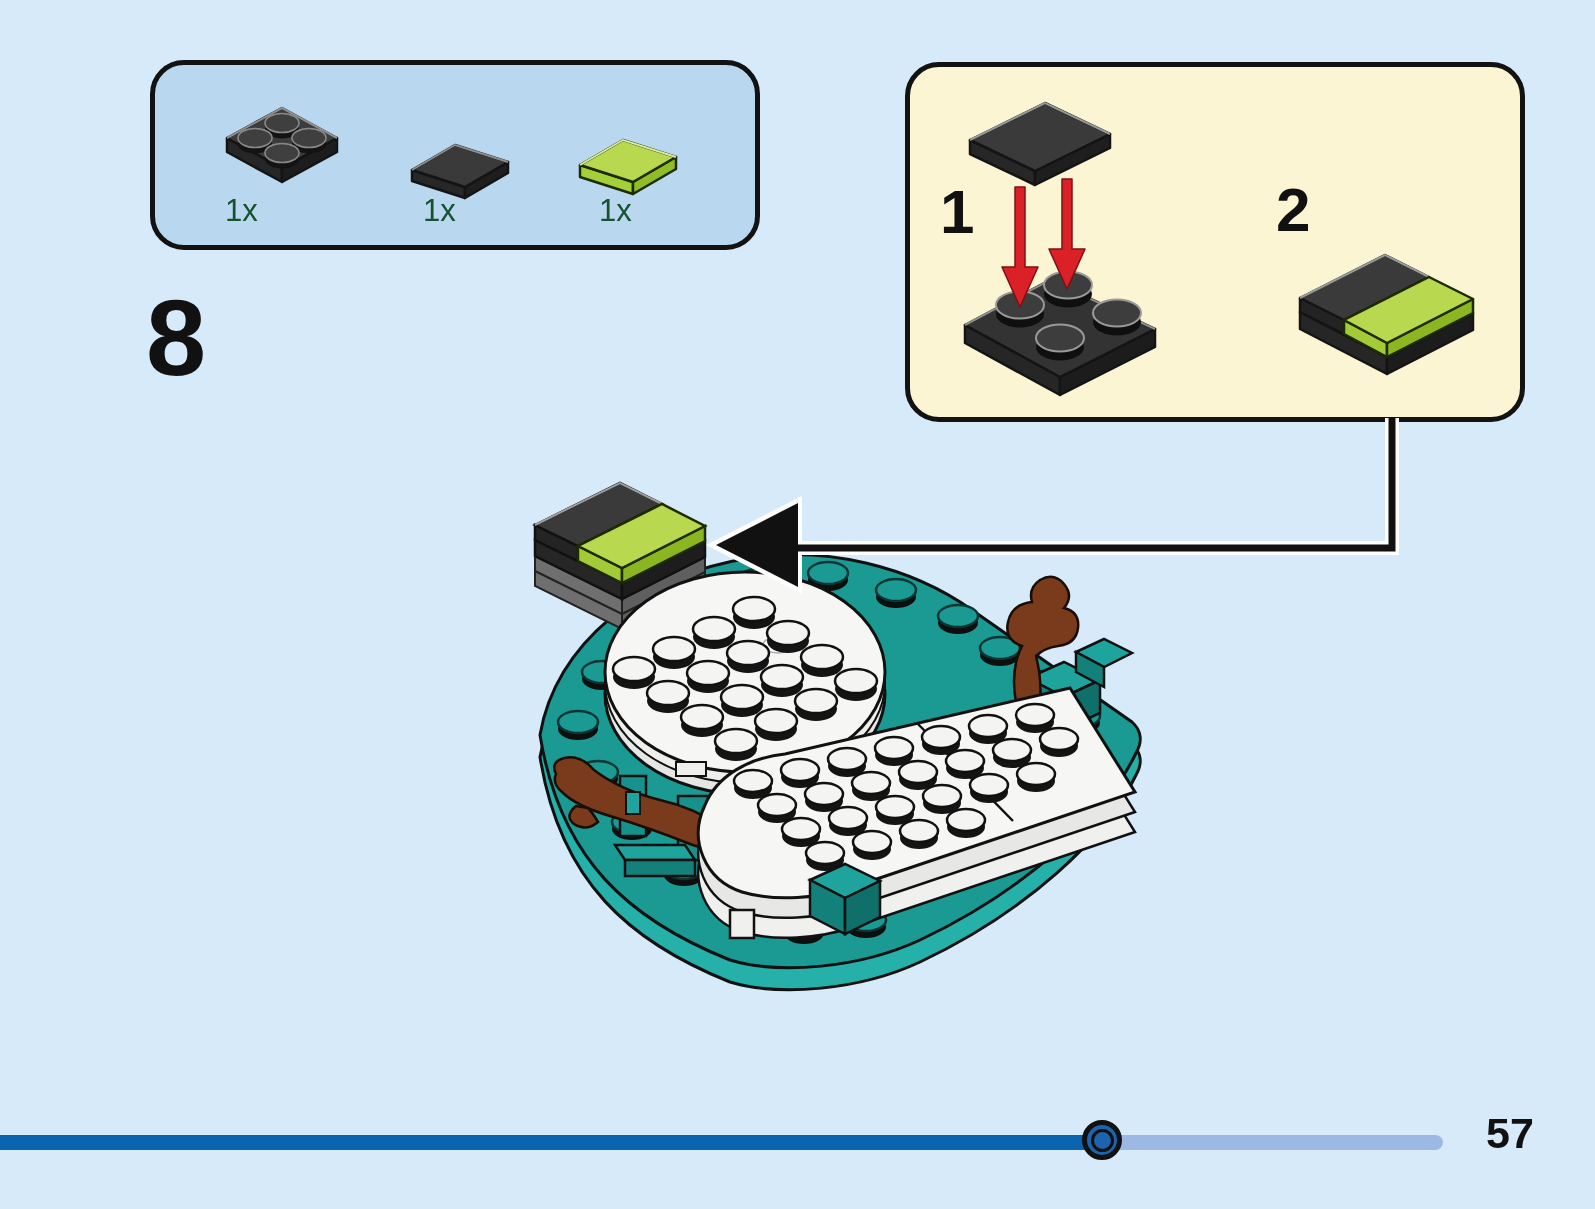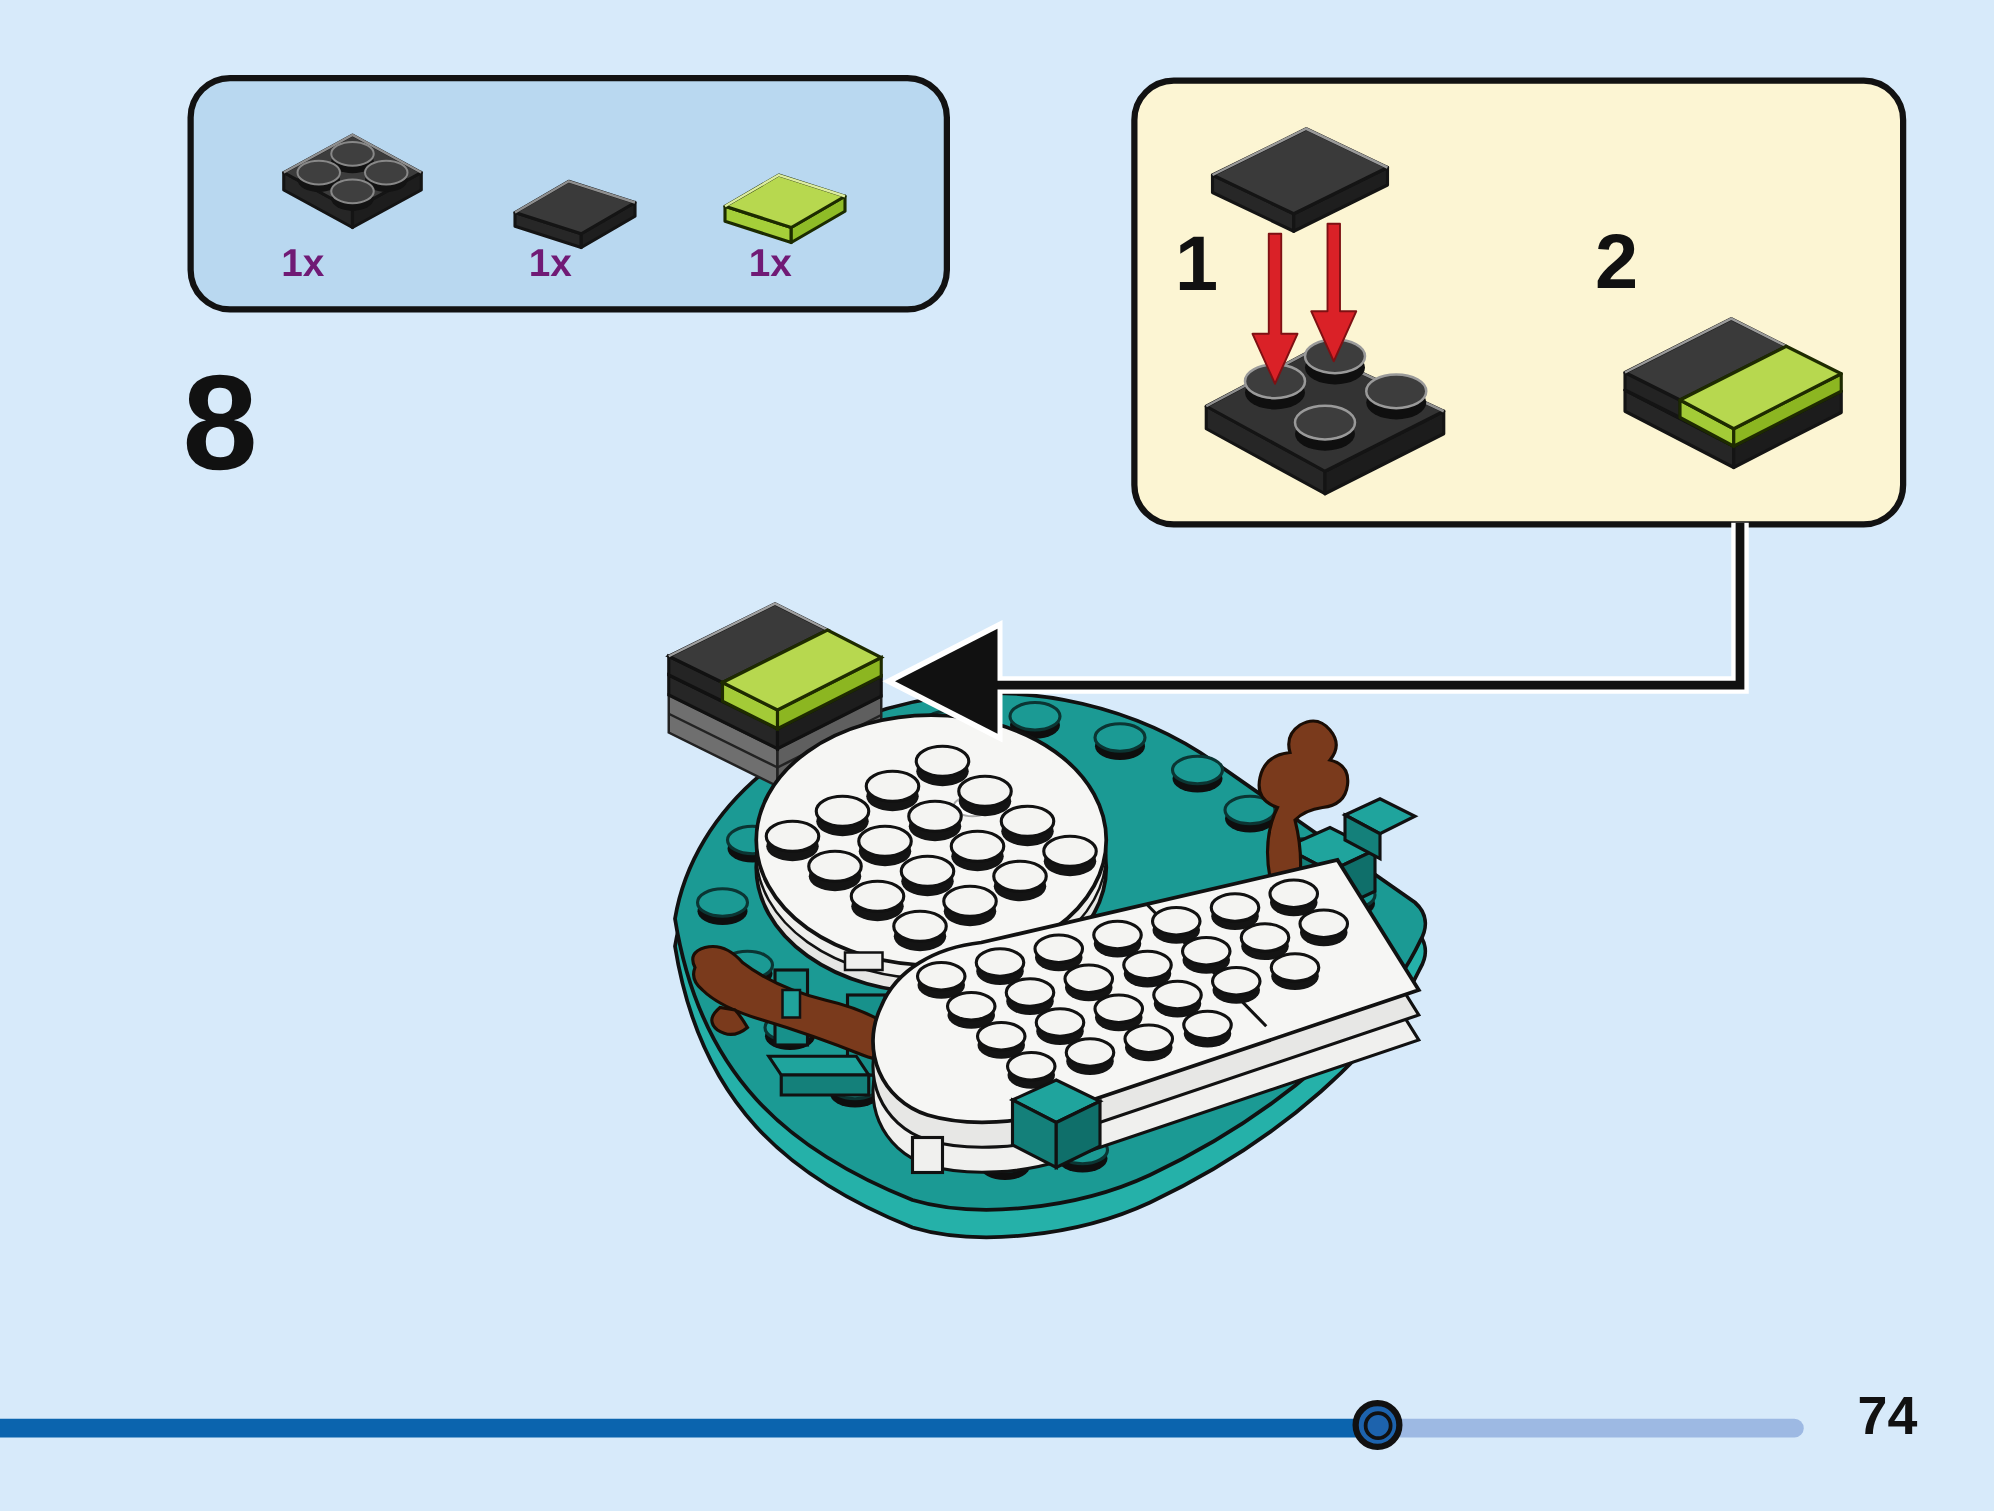--- a/index.html
+++ b/index.html
@@ -13,21 +13,21 @@
     left:150px;top:60px;width:610px;height:190px;
     background:#b9d8f0;border:5px solid #121212;border-radius:34px;
     box-sizing:border-box;
   }
   .callout-box{
     left:905px;top:62px;width:620px;height:360px;
     background:#fcf5d3;border:5px solid #121212;border-radius:34px;
     box-sizing:border-box;
   }
   .count-label{
-    position:absolute;font-size:31px;font-weight:bold;color:#701a75;line-height:1;
+    position:absolute;font-size:31px;font-weight:normal;color:#14532d;line-height:1;
   }
   .step-number{
     left:146px;top:284px;font-size:108px;font-weight:bold;color:#111;line-height:1;
   }
   .substep-number{
     position:absolute;font-size:62px;font-weight:bold;color:#111;line-height:1;
   }
   .page-number{
     left:1486px;top:1112px;font-size:43px;font-weight:bold;color:#111;line-height:1;
   }
@@ -298,13 +298,13 @@
   <polyline points="692,0 692,130 96,130" fill="none" stroke="#111111" stroke-width="7"></polyline>
   <polygon points="16,127 98,85 98,169" fill="#111111"></polygon>
 </svg>
 
 <div class="abs bar-dark"></div>
 <div class="abs bar-light"></div>
 <div class="abs knob">
   <div class="knob-inner"></div>
 </div>
 
-<div class="abs page-number">74</div>
+<div class="abs page-number">57</div>
 
 </body></html>

